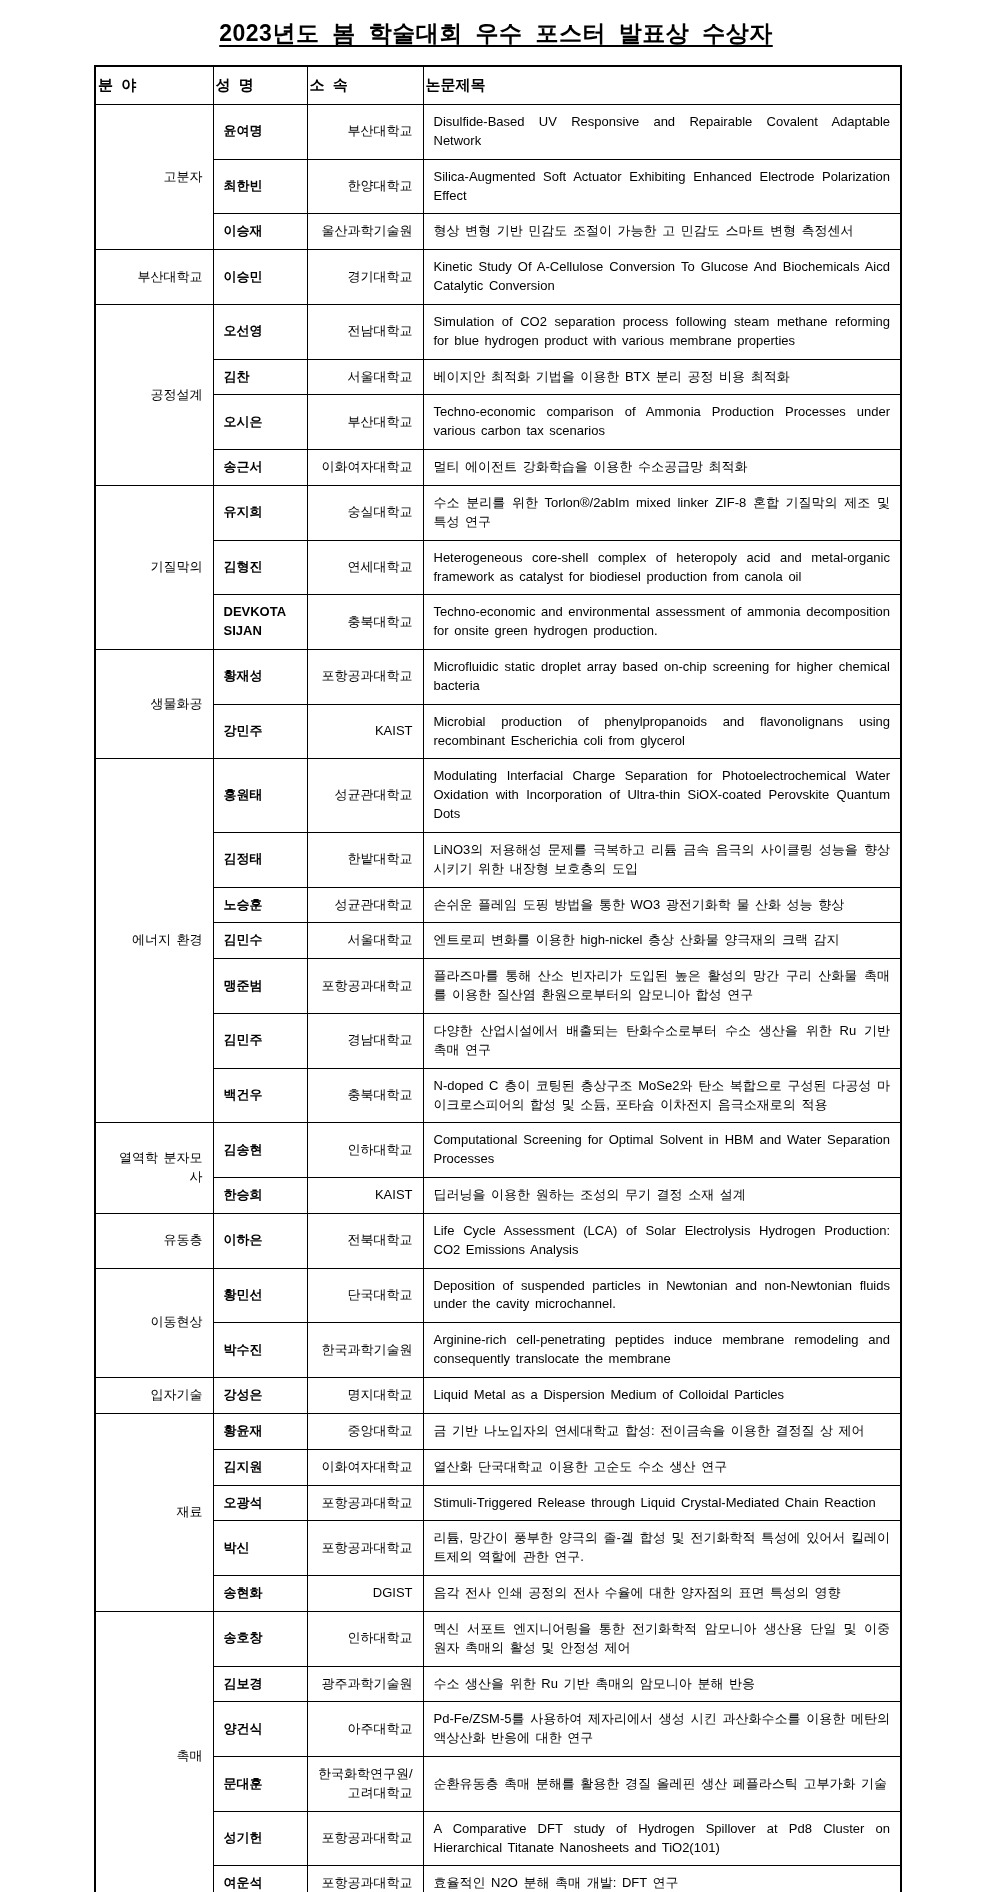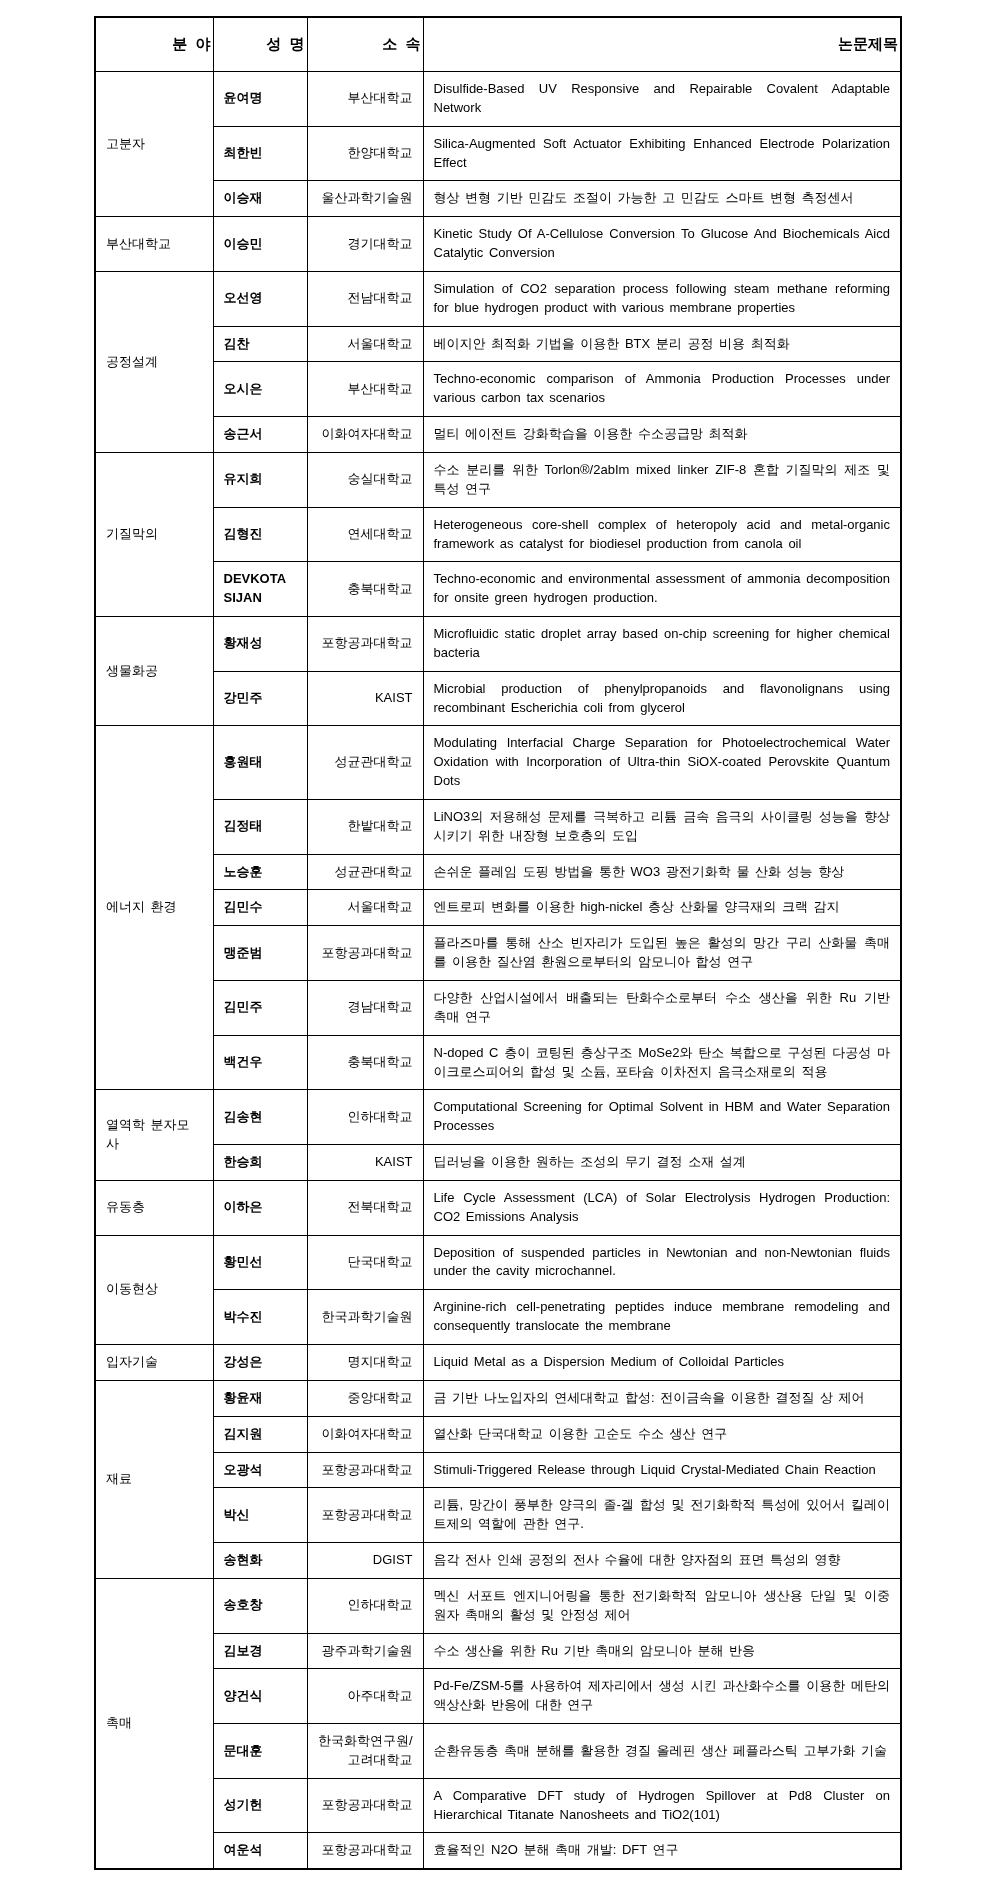--- a/index.html
+++ b/index.html
@@ -36,51 +36,52 @@
   }
   table.awards th,
   table.awards td {
     border: 1px solid #000;
     box-sizing: border-box;
     background: #ffffff;
   }
   table.awards th {
     font-size: 15px;
     font-weight: bold;
-    text-align: right;
-    padding: 17px 2px;
+    text-align: left;
+    padding: 9px 2px;
     white-space: pre;
   }
   table.awards td {
     font-size: 13px;
     line-height: 1.45;
     vertical-align: middle;
     padding: 8px 10px;
     word-spacing: 2px;
   }
   td.field-cell {
-    text-align: left;
+    text-align: right;
     padding: 8px 3px;
   }
   td.name-cell {
     padding: 8px 8px;
     font-weight: bold;
   }
   td.affiliation-cell {
     padding: 8px 8px;
     text-align: right;
   }
   td.title-cell {
     text-align: justify;
   }
 </style>
 </head>
 <body>
 
 <div class="page">
+  <h1 class="doc-title">2023년도 봄 학술대회 우수 포스터 발표상 수상자</h1>
 
   <table class="awards">
     <colgroup>
       <col style="width:118px">
       <col style="width:94px">
       <col style="width:116px">
       <col style="width:478px">
     </colgroup>
     <thead>
       <tr>

